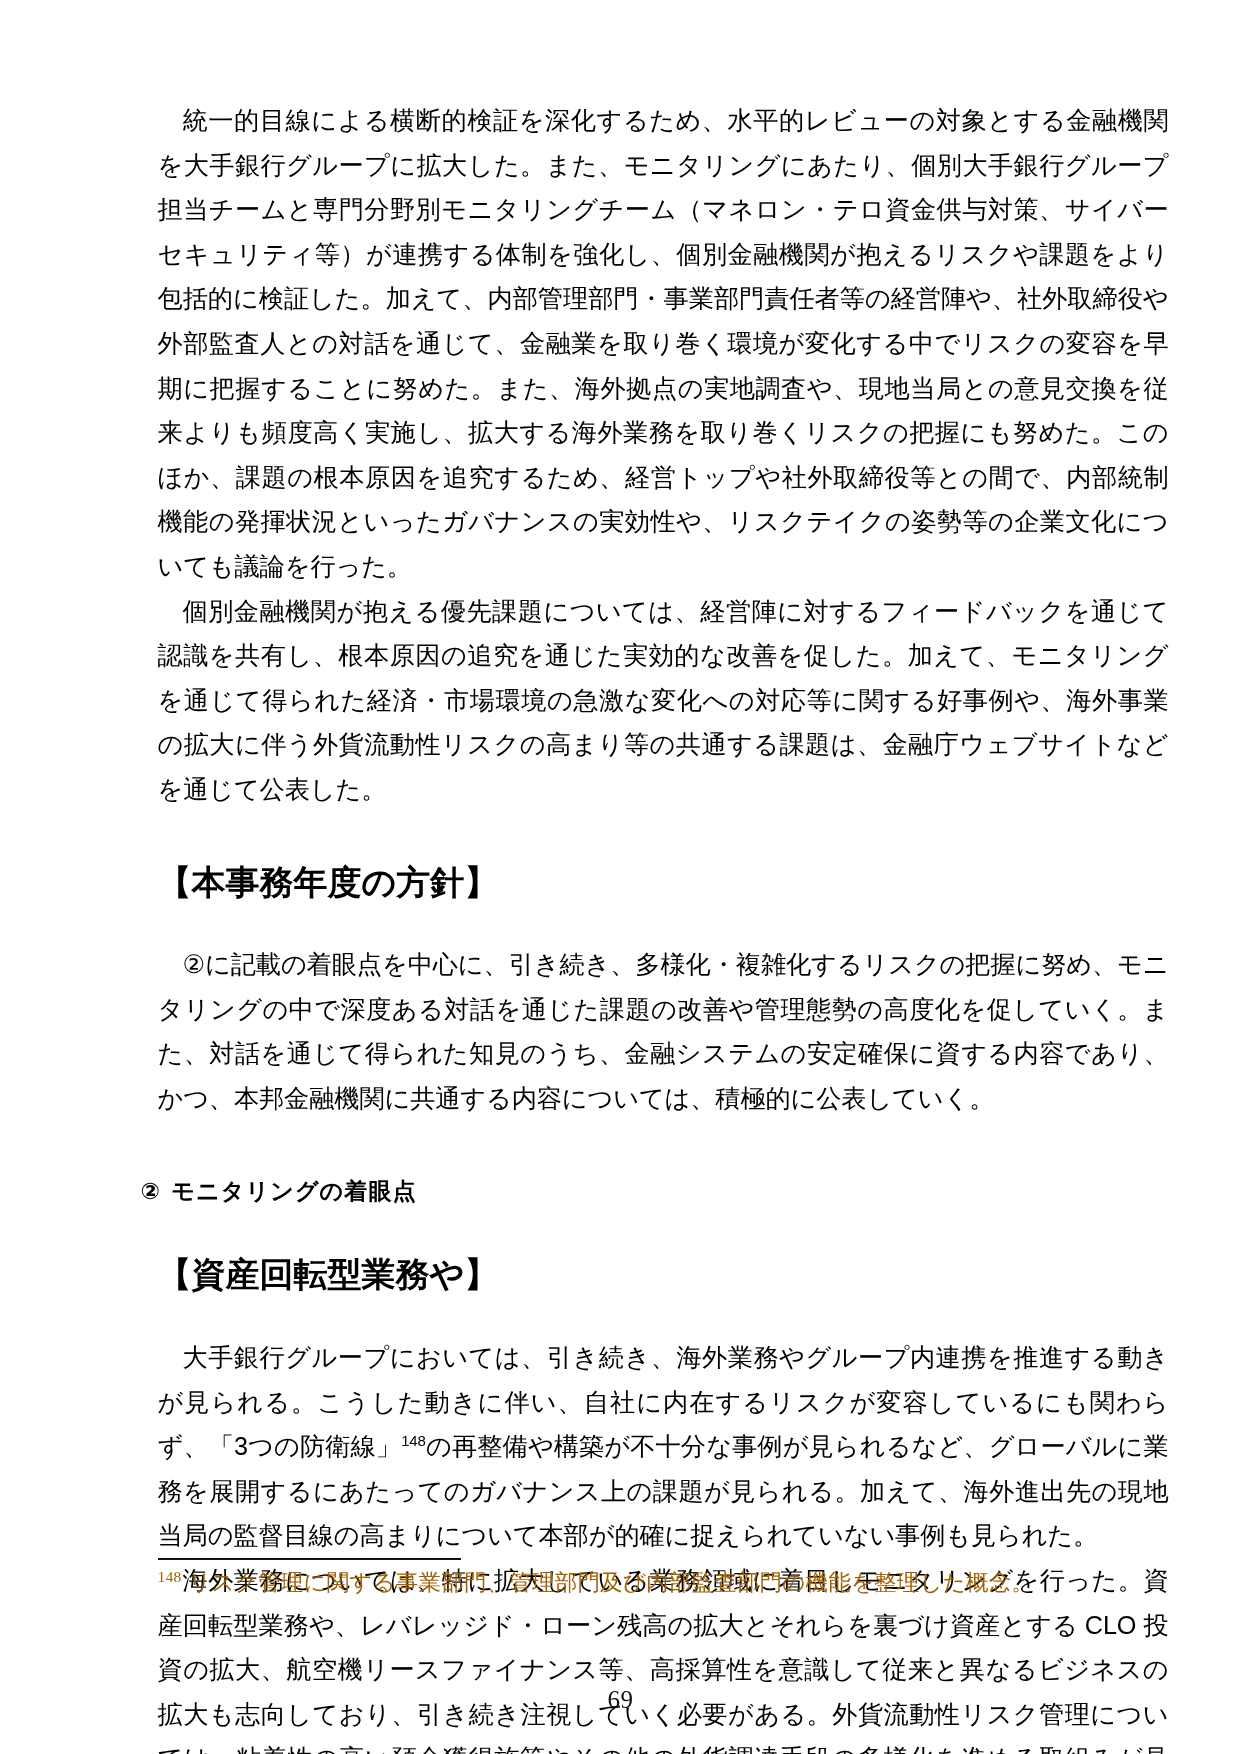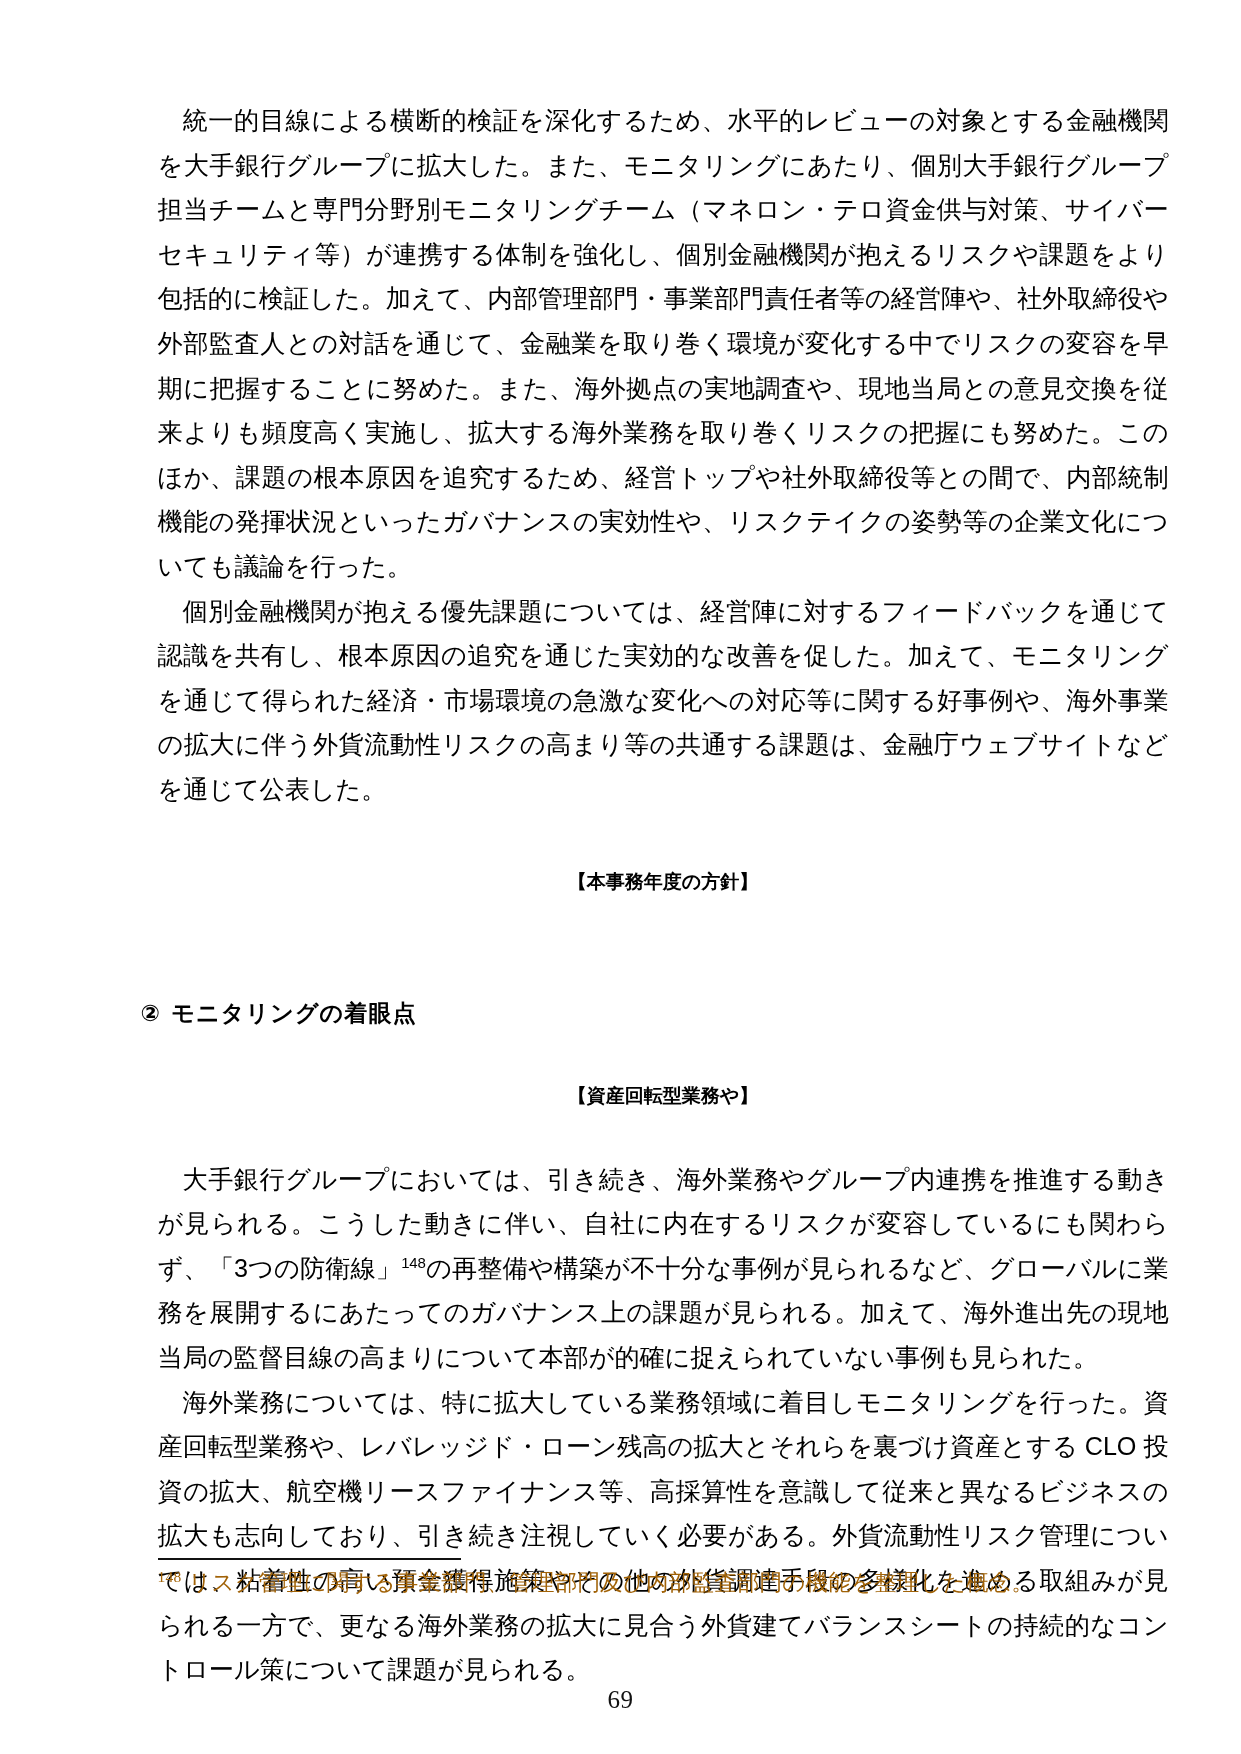--- a/index.html
+++ b/index.html
@@ -40,27 +40,26 @@
     text-indent: 25px;
     font-weight: 400;
   }
   .para + .para {
     margin-top: 0;
   }
 
   
   .bracket-heading {
     font-family: "Liberation Sans", "DejaVu Sans", sans-serif;
-    font-size: 19px;
+    font-size: 34px;
     line-height: 44.6px;
     font-weight: 700;
     margin: 0;
     text-indent: 0;
     letter-spacing: 0px;
-    text-align: center;
   }
 
   
   .section-heading {
     font-family: "Liberation Sans", "DejaVu Sans", sans-serif;
     font-size: 23px;
     line-height: 46px;
     font-weight: 700;
     margin: 0;
     margin-left: -17px;
@@ -130,20 +129,21 @@
     <p class="para">統一的目線による横断的検証を深化するため、水平的レビューの対象とする金融機関を大手銀行グループに拡大した。また、モニタリングにあたり、個別大手銀行グループ担当チームと専門分野別モニタリングチーム（マネロン・テロ資金供与対策、サイバーセキュリティ等）が連携する体制を強化し、個別金融機関が抱えるリスクや課題をより包括的に検証した。加えて、内部管理部門・事業部門責任者等の経営陣や、社外取締役や外部監査人との対話を通じて、金融業を取り巻く環境が変化する中でリスクの変容を早期に把握することに努めた。また、海外拠点の実地調査や、現地当局との意見交換を従来よりも頻度高く実施し、拡大する海外業務を取り巻くリスクの把握にも努めた。このほか、課題の根本原因を追究するため、経営トップや社外取締役等との間で、内部統制機能の発揮状況といったガバナンスの実効性や、リスクテイクの姿勢等の企業文化についても議論を行った。</p>
 
     <p class="para">個別金融機関が抱える優先課題については、経営陣に対するフィードバックを通じて認識を共有し、根本原因の追究を通じた実効的な改善を促した。加えて、モニタリングを通じて得られた経済・市場環境の急激な変化への対応等に関する好事例や、海外事業の拡大に伴う外貨流動性リスクの高まり等の共通する課題は、金融庁ウェブサイトなどを通じて公表した。</p>
 
     <div class="gap-lg"></div>
 
     <p class="bracket-heading">【本事務年度の方針】</p>
 
     <div class="gap-md"></div>
 
+    <p class="para">②に記載の着眼点を中心に、引き続き、多様化・複雑化するリスクの把握に努め、モニタリングの中で深度ある対話を通じた課題の改善や管理態勢の高度化を促していく。また、対話を通じて得られた知見のうち、金融システムの安定確保に資する内容であり、かつ、本邦金融機関に共通する内容については、積極的に公表していく。</p>
 
     <div class="gap-lg"></div>
 
     <h2 class="section-heading">
       <span class="sec-num">②</span><span>モニタリングの着眼点</span>
     </h2>
 
     <div class="gap-md"></div>
 
     <p class="bracket-heading">【資産回転型業務や】</p>

